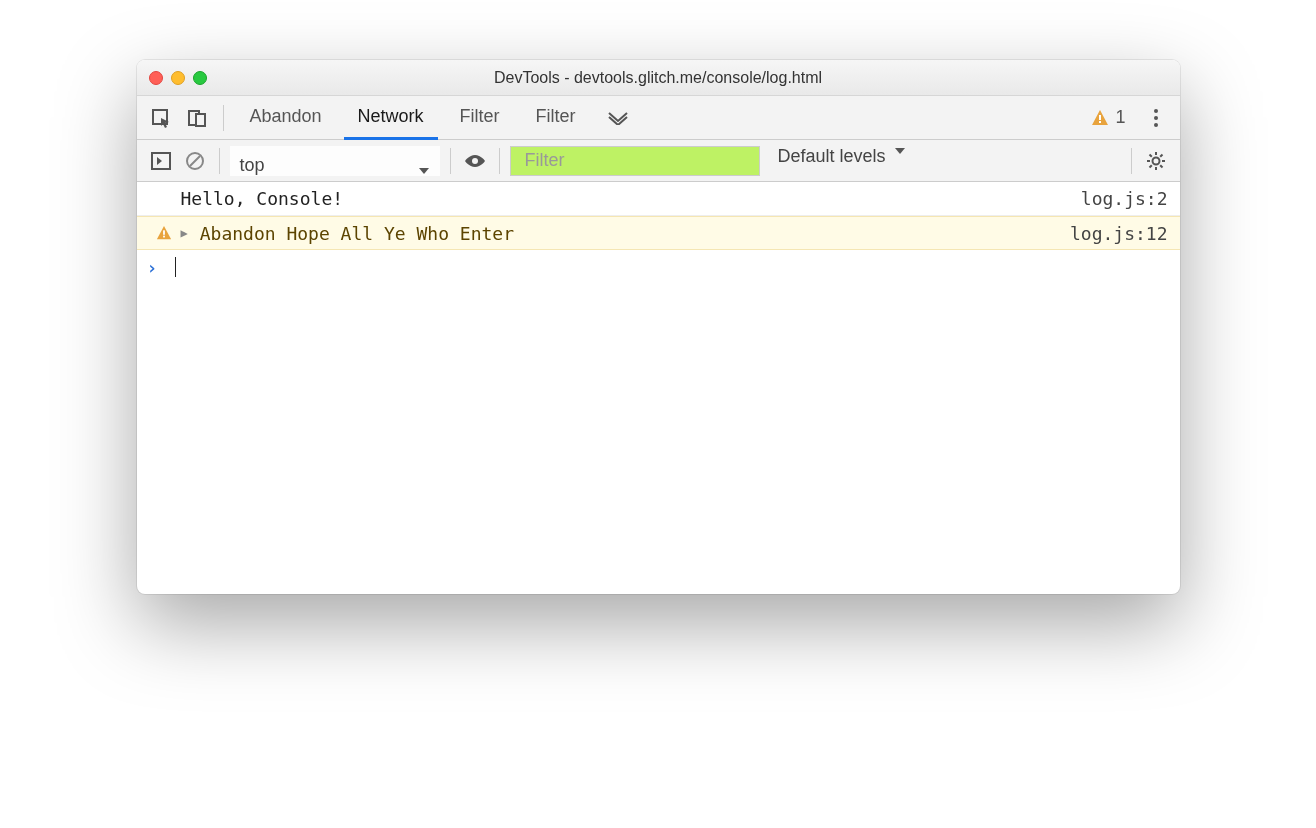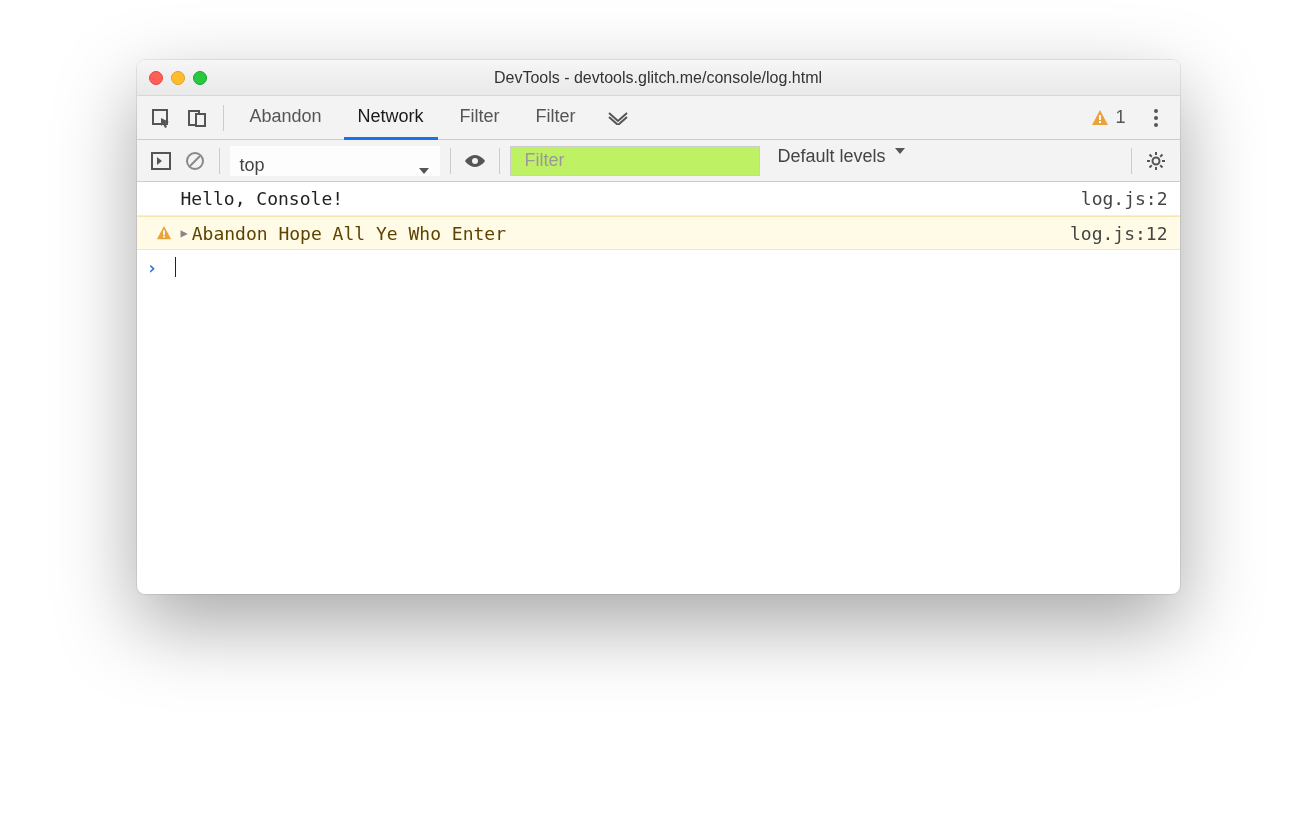--- a/index.html
+++ b/index.html
@@ -95,21 +95,21 @@
   
   .console-body { font-family: Menlo, Consolas, monospace; font-size:18px; }
   .row {
     display:flex; align-items:center;
     border-bottom:1px solid #eee;
     min-height:34px;
     padding:2px 12px 2px 10px;
   }
   .row .gutter { width:34px; display:flex; align-items:center; justify-content:center; }
   .row.warn { background:#fffbe6; border-top:1px solid #f5e6b3; border-bottom:1px solid #f5e6b3; }
-  .row.warn .msg { color:#5c4400; }
+  .row.warn .msg { color:#5c4400;margin-left:8px; }
   .disclosure { color:#888; font-size:12px; margin-right:4px; }
   .msg { flex:1; color:#222; }
   .src { color:#444; }
   .prompt-row {
     display:flex; align-items:center;
     padding:4px 10px; min-height:34px;
   }
   .prompt-caret { color:#2a6fd6; font-weight:bold; width:20px; font-size:18px; }
   .cursor { width:1px; height:20px; background:#222; margin-left:8px; }
   .console-blank { height:310px; }

